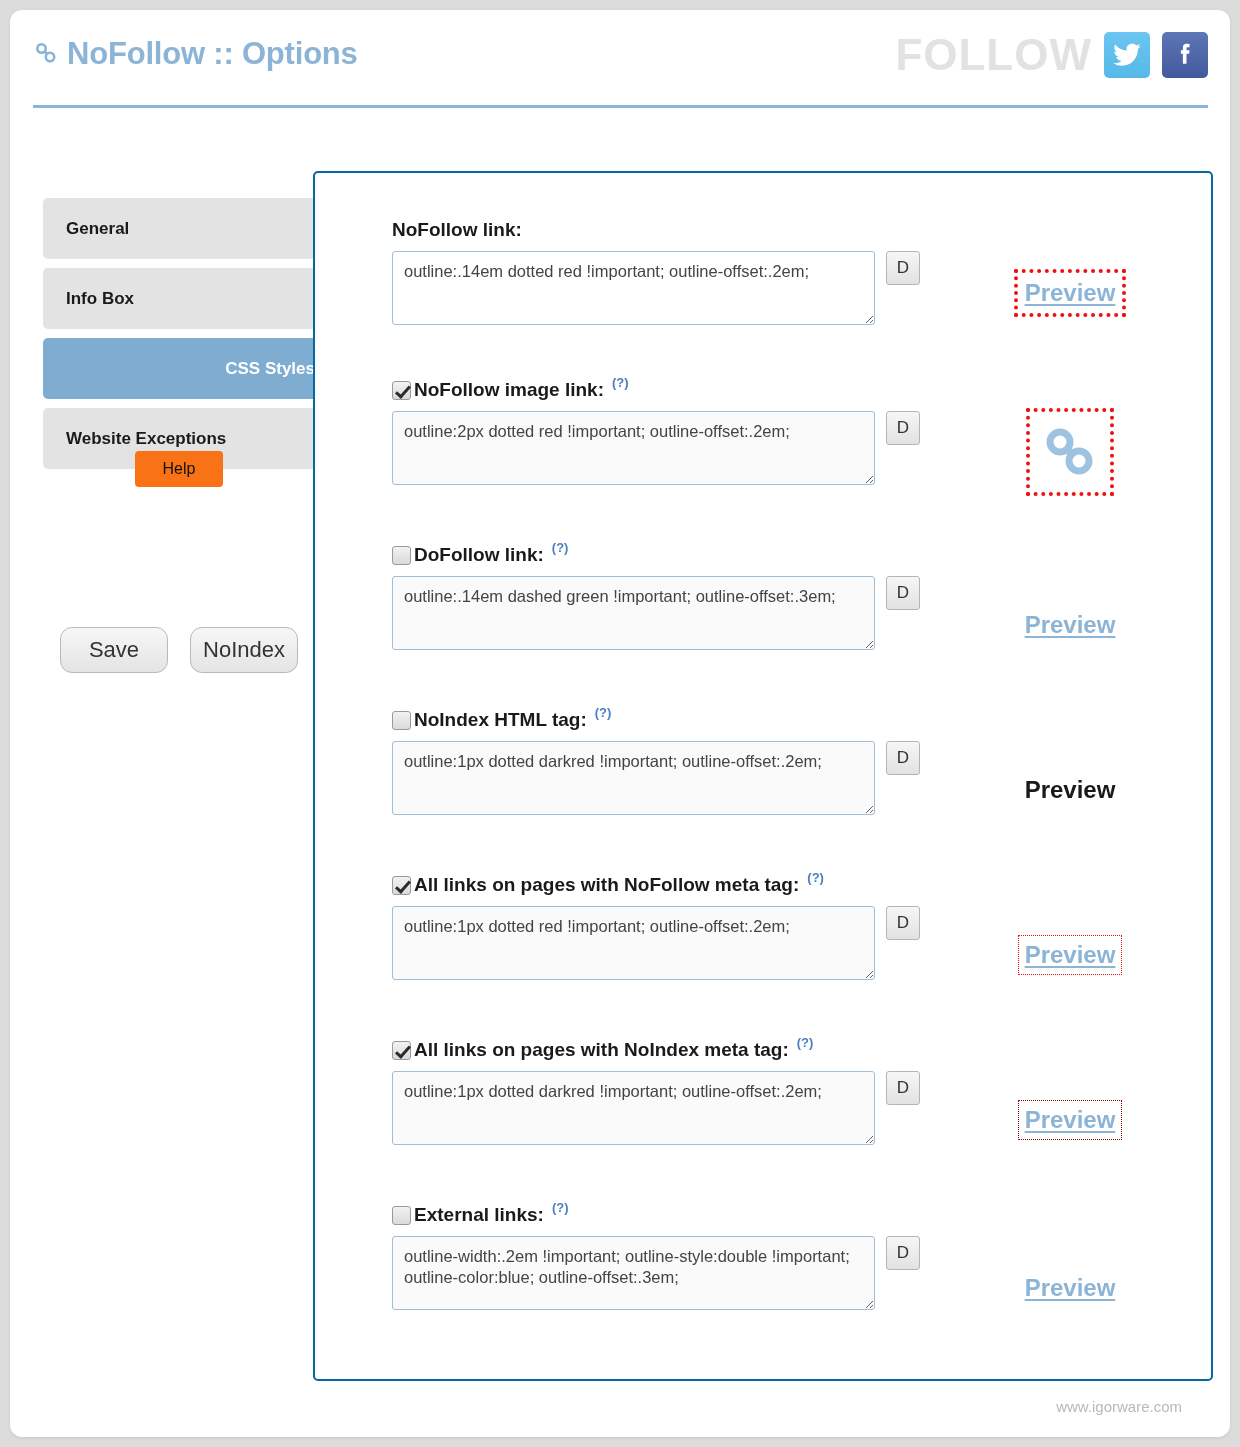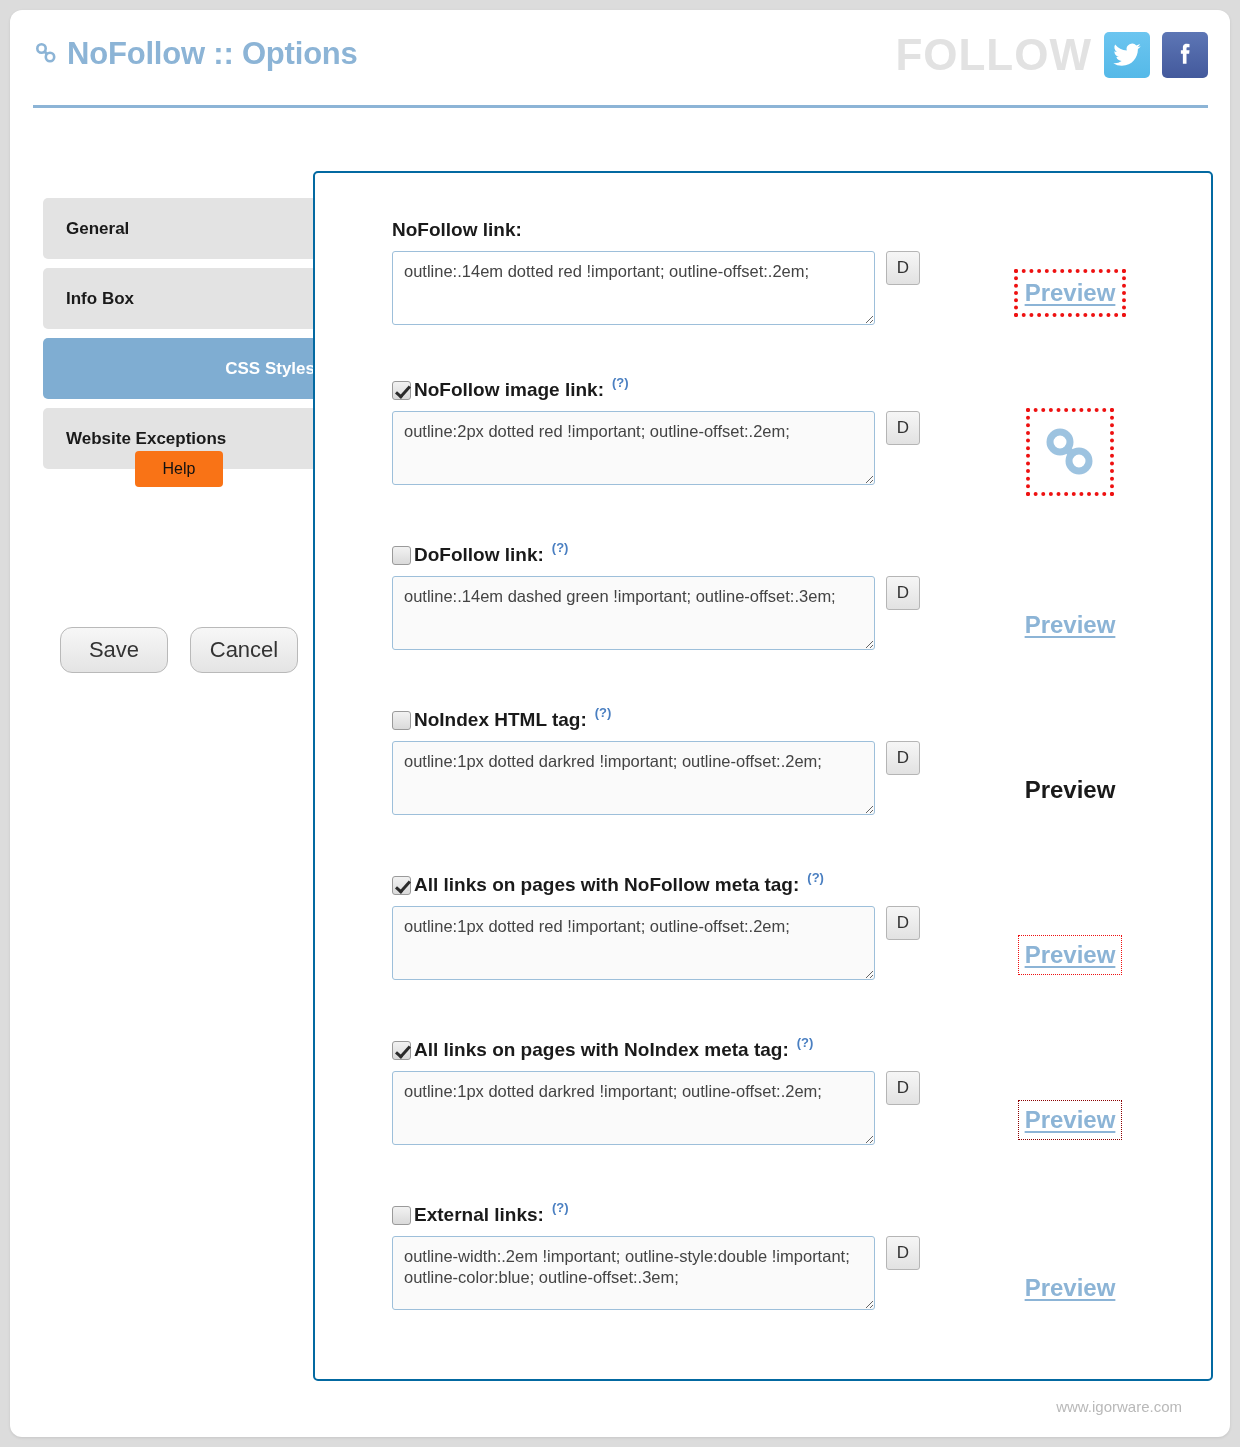--- a/index.html
+++ b/index.html
@@ -298,21 +298,21 @@
         <span>Website Exceptions</span>
       </div>
     </div>
 
     <div class="help-wrap">
       <span class="help-btn">Help</span>
     </div>
 
     <div class="actions">
       <button class="btn">Save</button>
-      <button class="btn">Cancel</button>
+      <button class="btn">NoIndex</button>
     </div>
 
     <div class="panel">
       <div class="rows">
 
         <div class="row" style="top:45px;">
           <div class="fieldlabel">
             <span>NoFollow link:</span>
           </div>
           <div class="inputrow">

